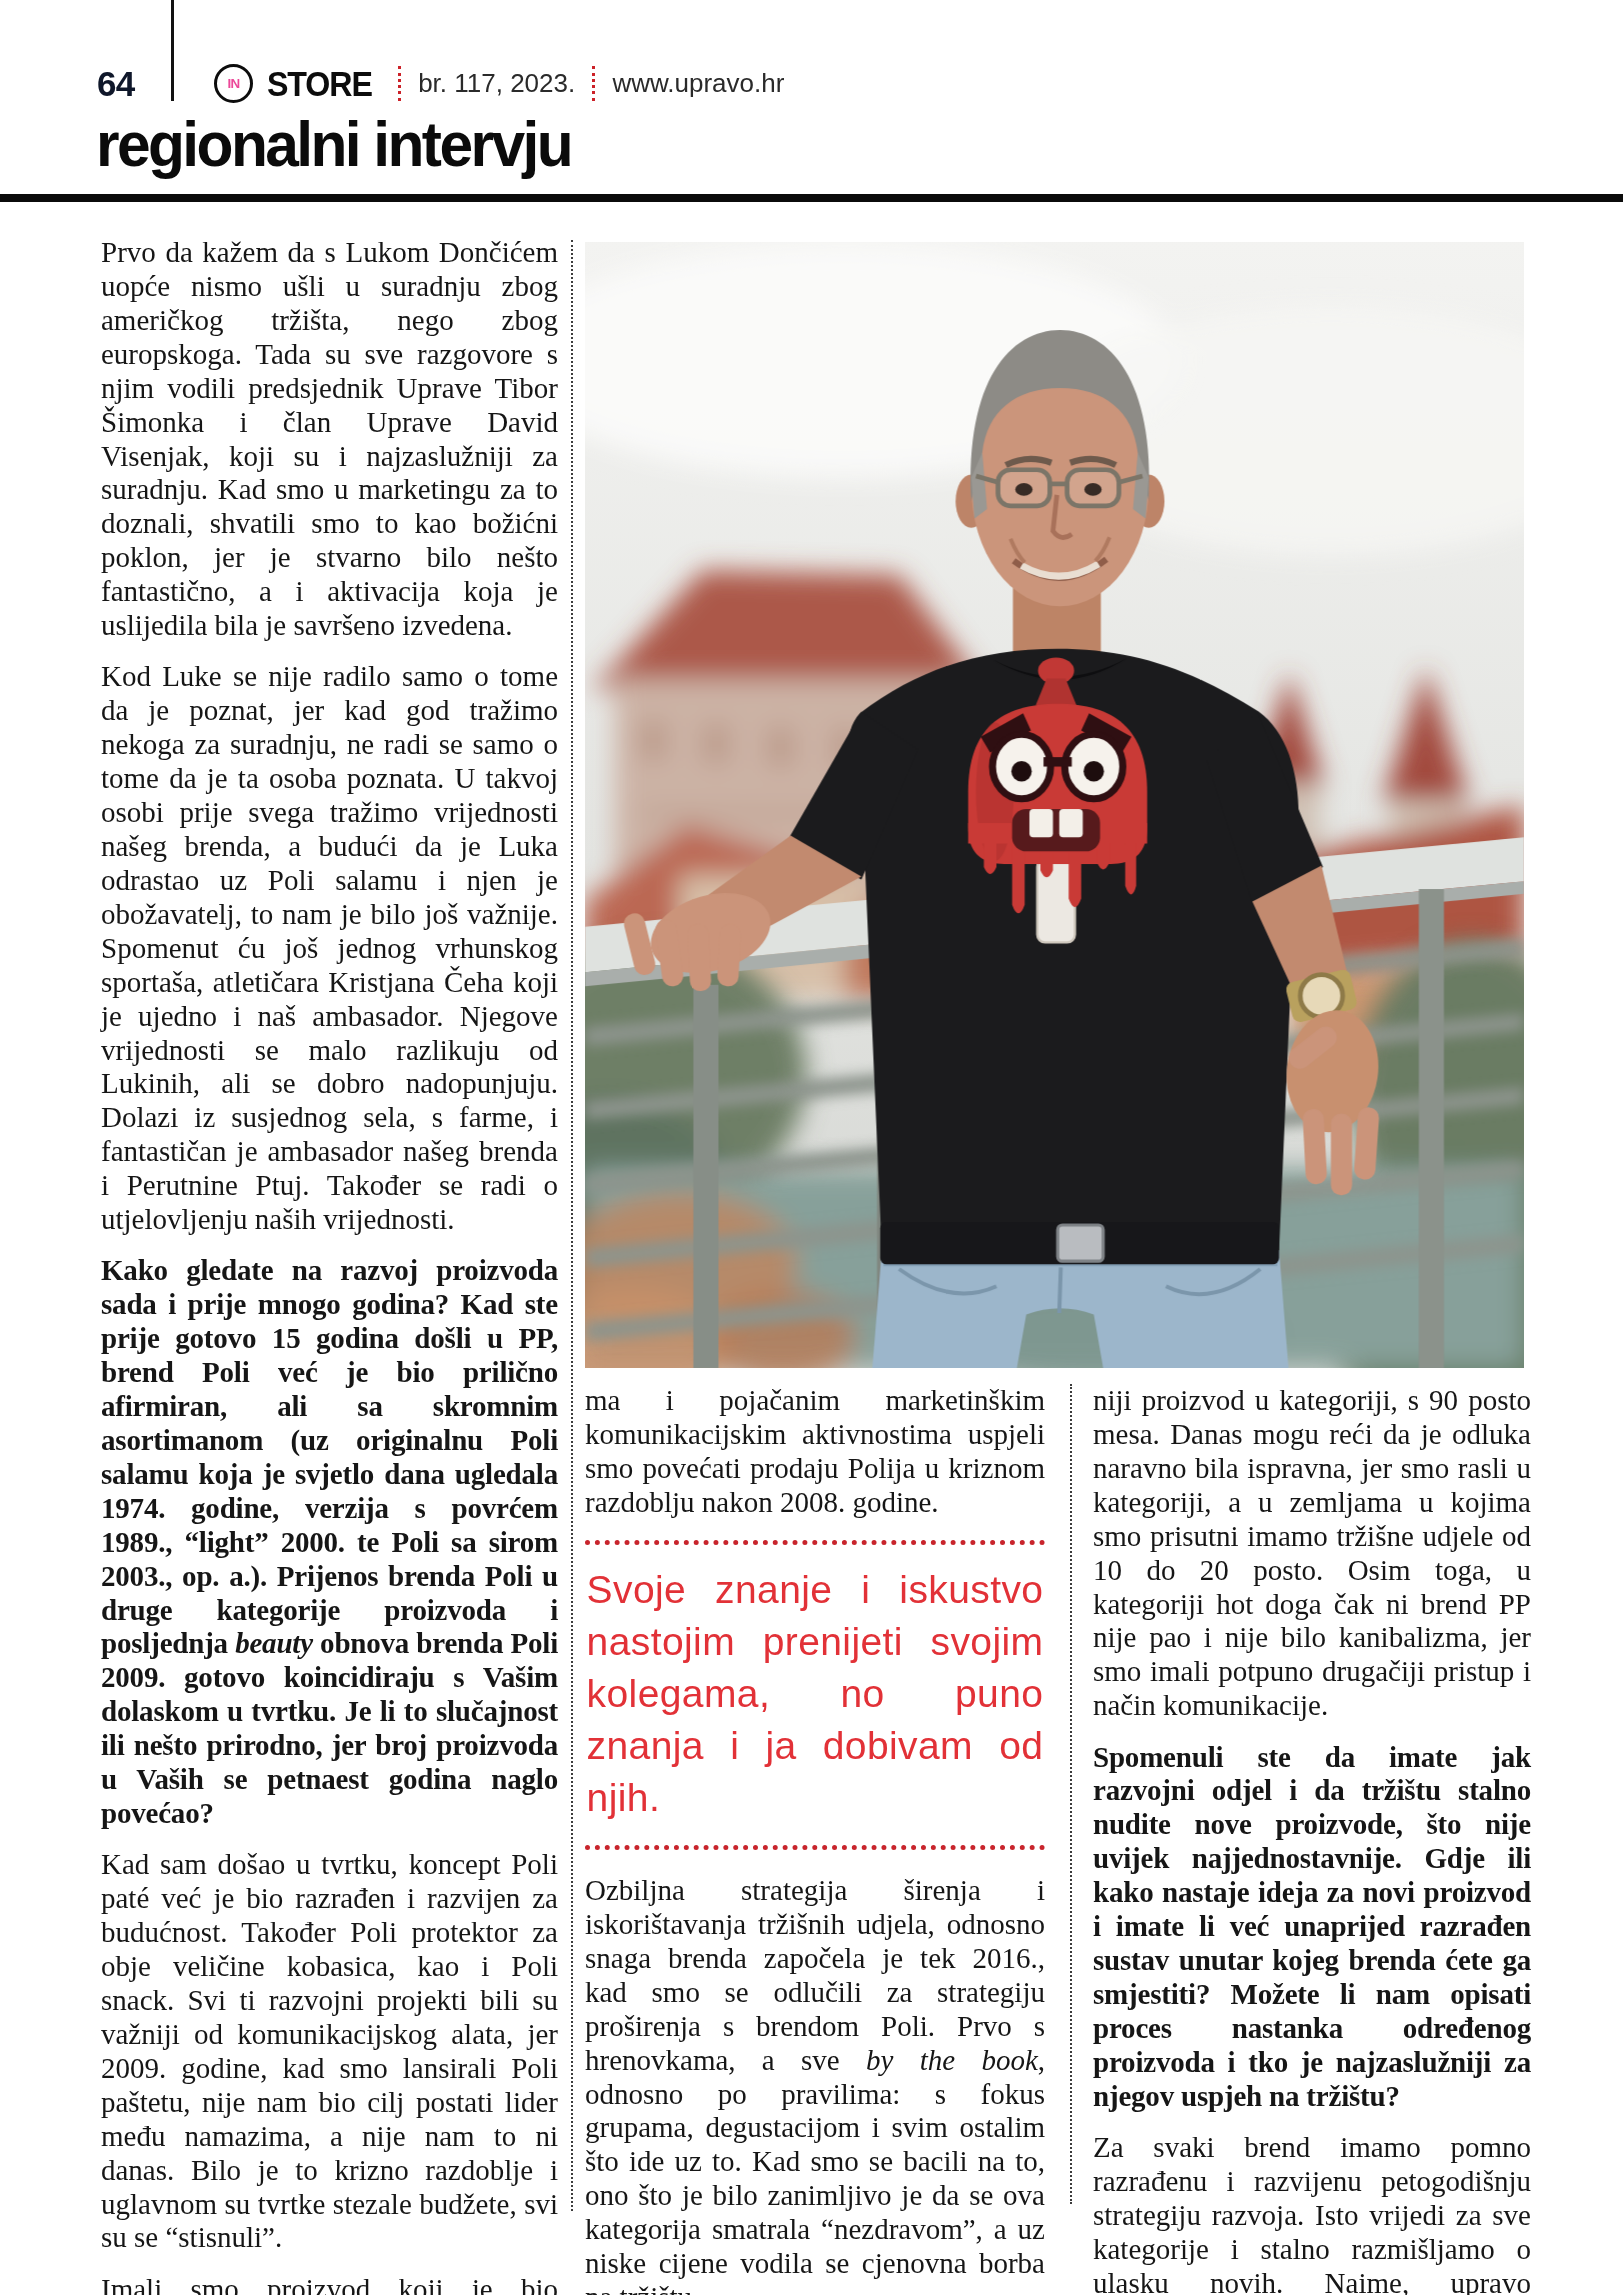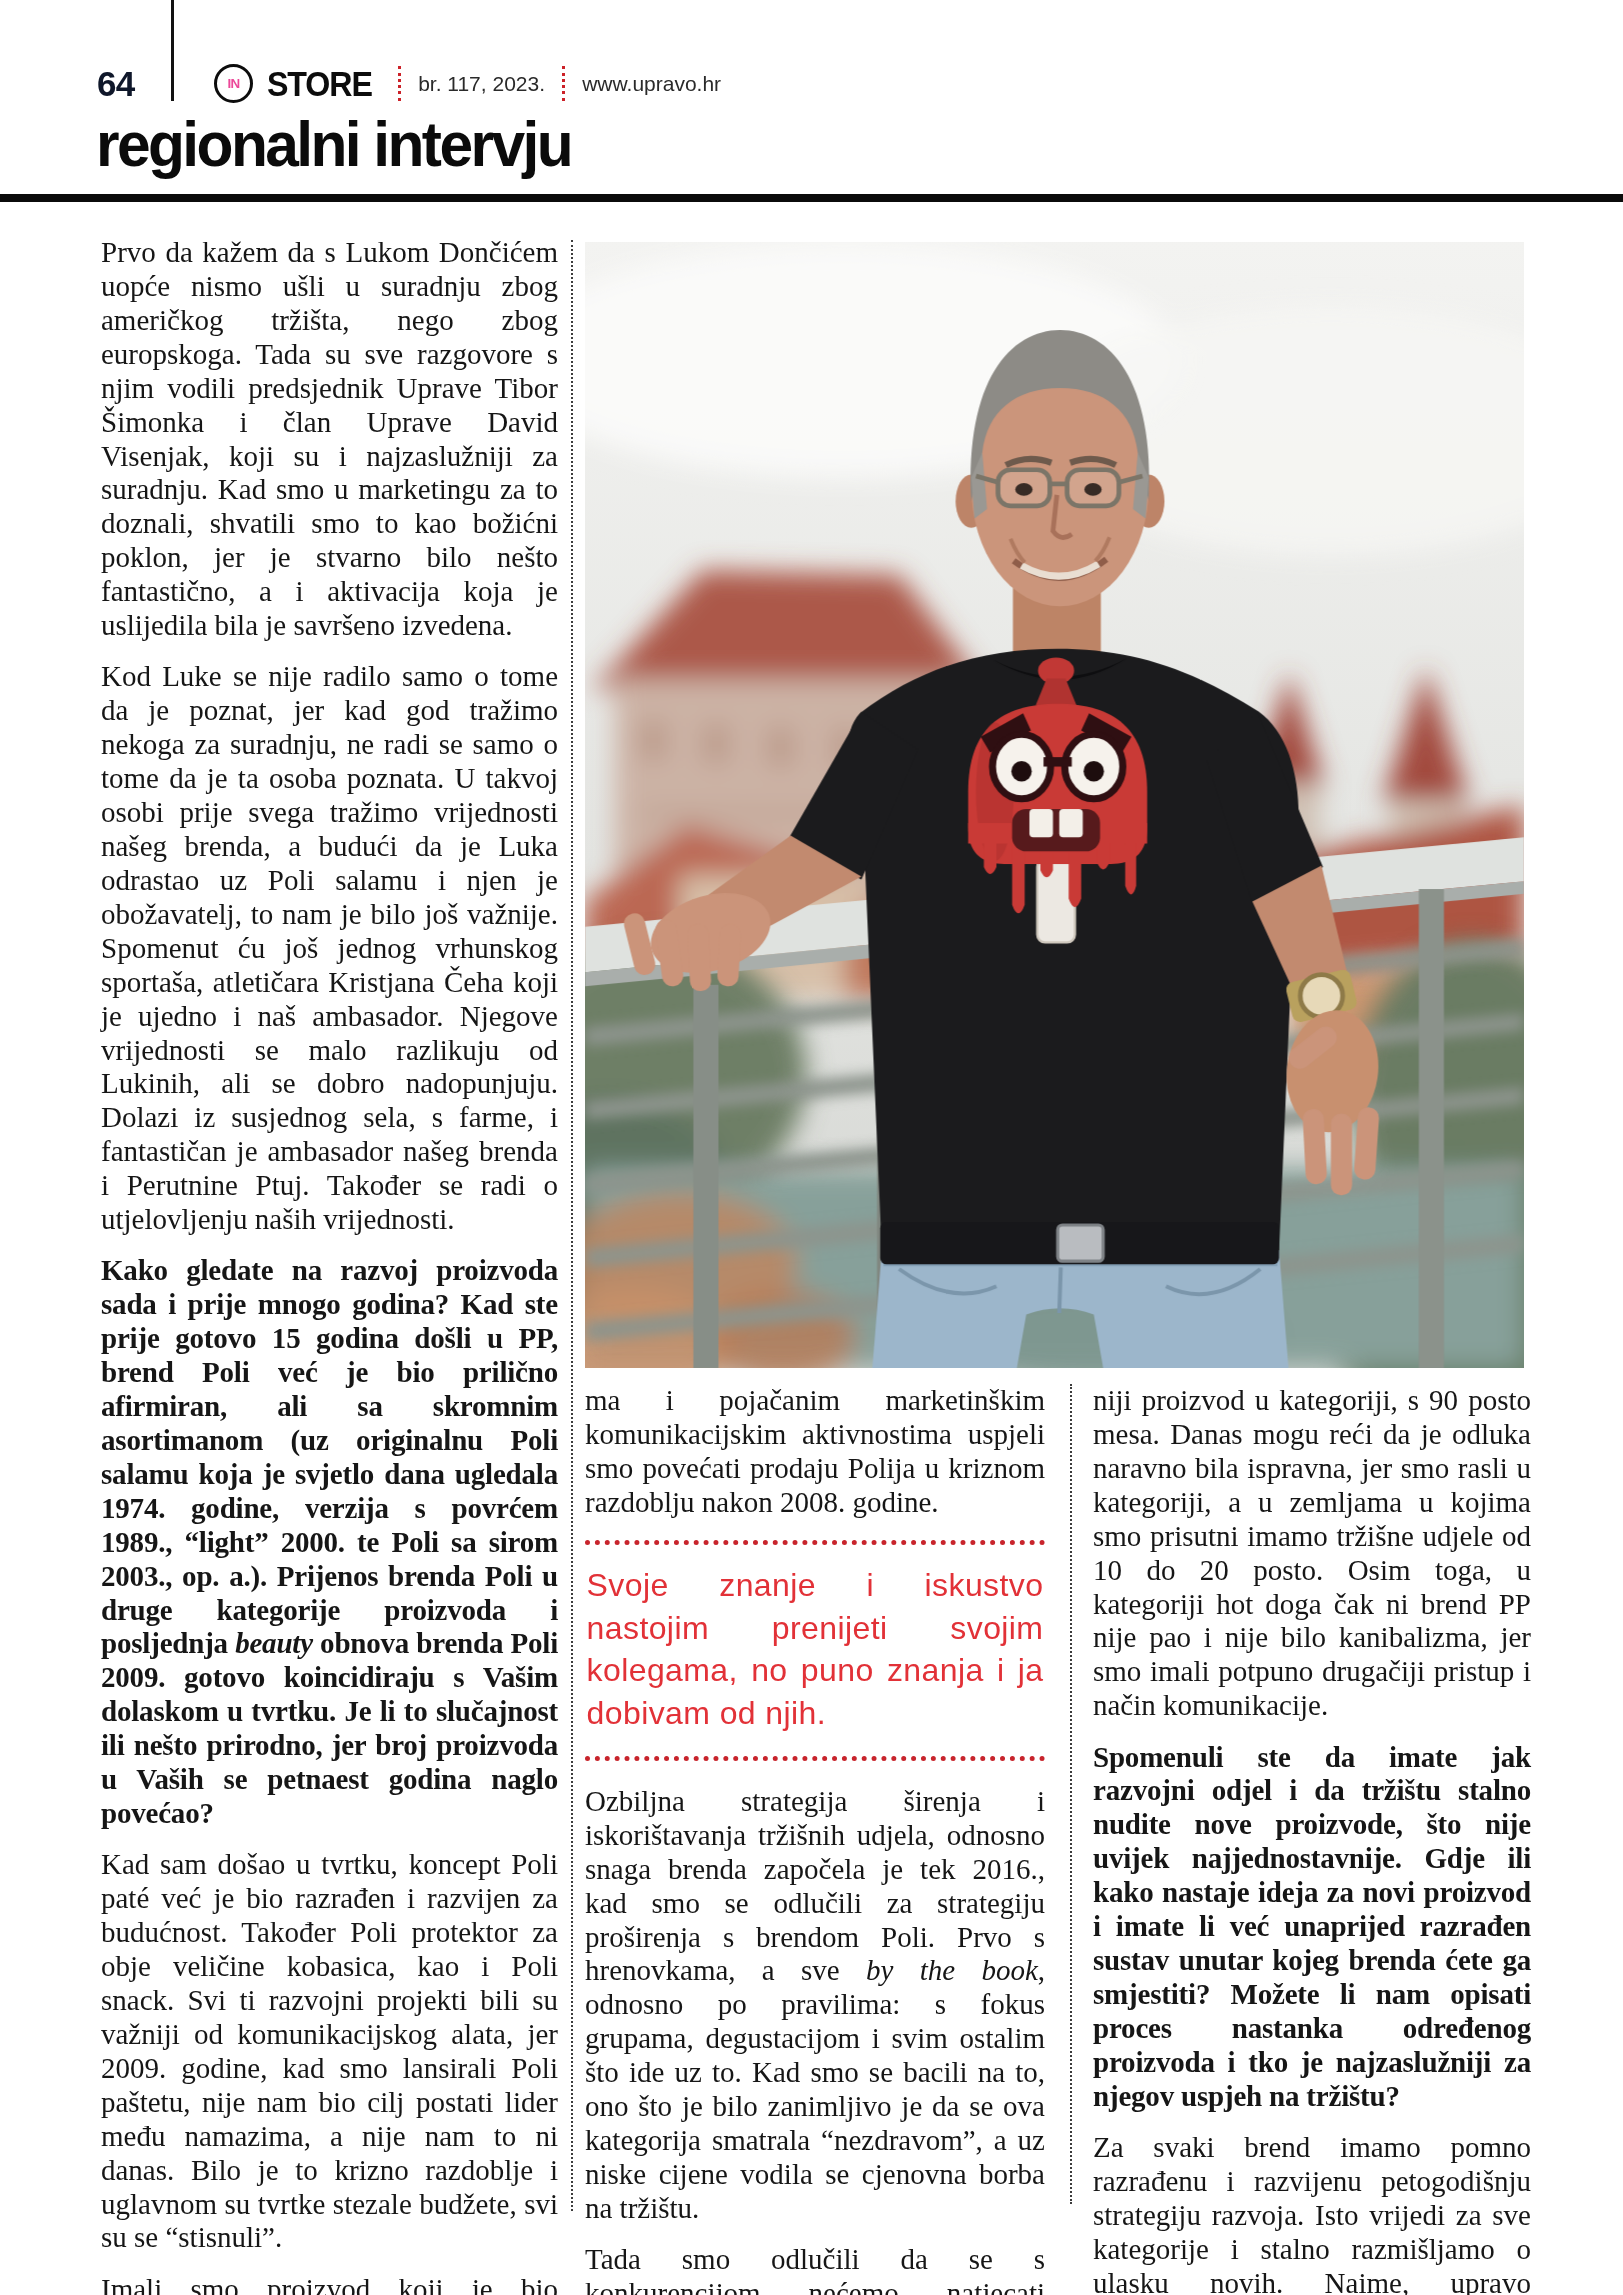--- a/index.html
+++ b/index.html
@@ -31,21 +31,21 @@
     font-weight:700;font-size:13.4px;letter-spacing:-0.8px;color:#ec4899;
   }
   .logo-store{
     font-weight:700;font-size:35px;letter-spacing:-1.2px;color:#0c0c0c;
     transform:scaleX(.92);transform-origin:left center;
   }
   .red-dotsep{
     width:0;height:35px;border-left:3.9px dotted #cc2128;margin:0 3.1px;
   }
   .issue-text,.site-text{
-    font-size:21px;color:#2a2a2a;letter-spacing:0;
+    font-size:26px;color:#2a2a2a;letter-spacing:0;
   }
   .section-title{
     position:absolute;left:96px;top:108px;
     font-family:"Liberation Sans",sans-serif;
     font-weight:700;font-size:63px;letter-spacing:-2.7px;color:#0b0b0b;
     transform:scaleX(.96);transform-origin:left center;
   }
   .title-rule{
     position:absolute;left:0;top:194px;width:1623px;height:7.9px;background:#0b0b0b;
   }
@@ -64,21 +64,21 @@
   .vsep1{left:571px;top:240px;height:1971px;}
   .vsep2{left:1070px;top:1384px;height:820px;}
   
   .pull-quote{
     margin:20.4px 0 23.6px 0;
     padding:19px 1.6px 22px 1.6px;
     border-top:5.5px dotted #c8242c;
     border-bottom:5.5px dotted #c8242c;
     color:#e23137;
     font-family:"Liberation Sans",sans-serif;
-    font-size:32px;line-height:1.33;text-align:justify;letter-spacing:0.4px;
+    font-size:39px;line-height:1.33;text-align:justify;letter-spacing:0.4px;
   }
   
   .photo-wrap{
     position:absolute;left:585px;top:242px;width:939px;height:1126px;
     overflow:hidden;background:#e7e8e6;
   }
   .photo-wrap svg{display:block;width:100%;height:100%;}
 </style>
 </head>
 <body>

